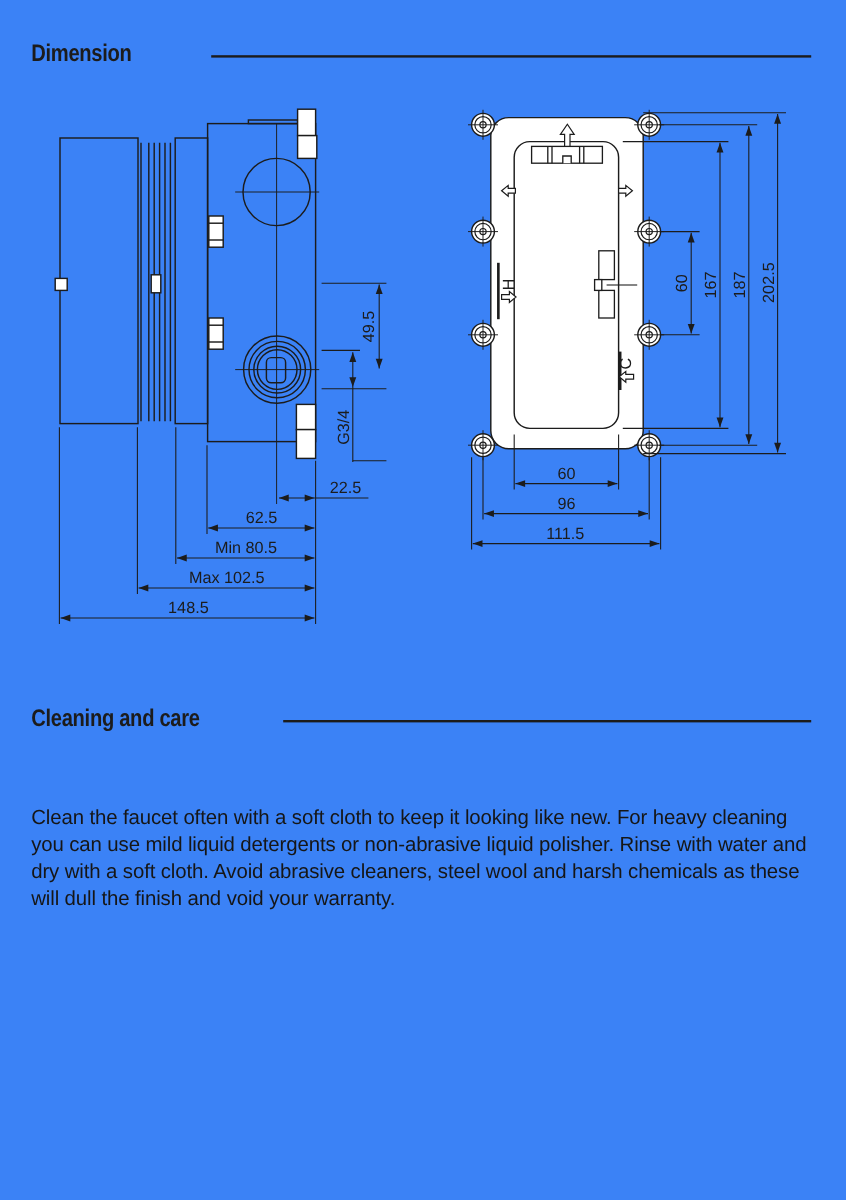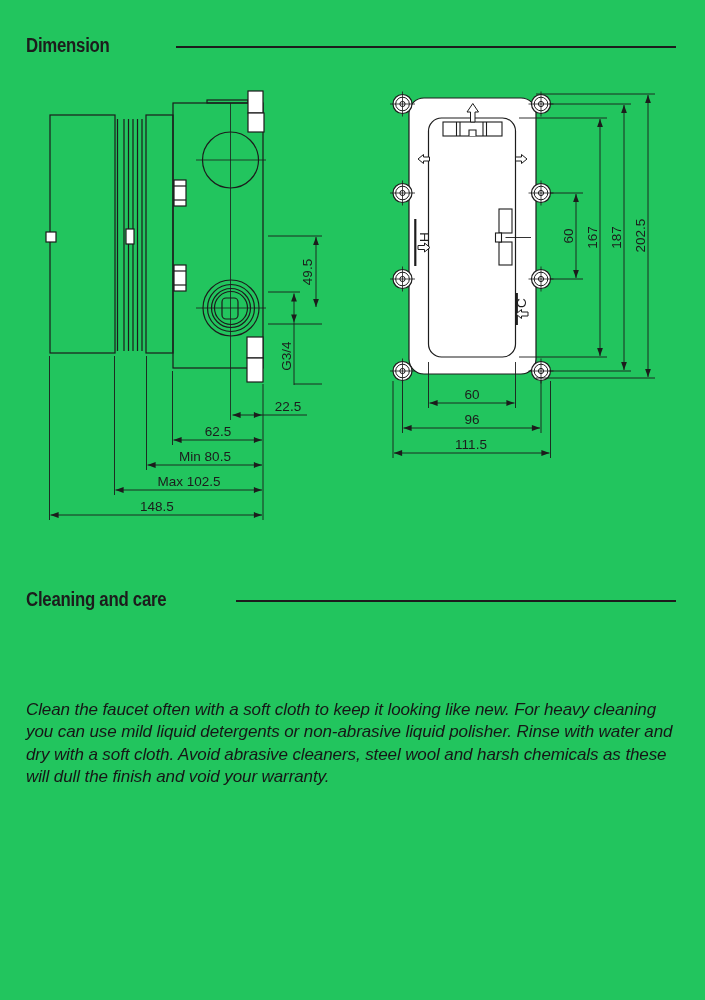--- a/index.html
+++ b/index.html
@@ -1,36 +1,36 @@
 <!DOCTYPE html>
 <html><head>
 <meta charset="utf-8">
 <style>
   html,body{margin:0;padding:0;background:#e8e8e8;}
   .page{
-    position:relative;width:705px;height:1000px;background:#22c55e;
+    position:relative;width:705px;height:1000px;background:#3b82f6;
     font-family:"Liberation Sans",sans-serif;color:#1c1c1c;overflow:hidden;
     margin:0 auto;
   }
   .sec-title{
     position:absolute;left:26px;margin:0;
     font-size:20px;font-weight:bold;letter-spacing:-0.3px;
     transform:scaleX(0.84);transform-origin:left center;white-space:nowrap;
   }
   #dim-title{top:34px;}
   #care-title{top:588px;}
   .sec-rule{position:absolute;height:2px;background:#1c1c1c;}
   #dim-rule{left:176px;top:46px;width:500px;}
   #care-rule{left:236px;top:600px;width:440px;}
   .body-par{
     position:absolute;left:26px;width:652px;margin:0;
     font-size:17px;line-height:22.3px;letter-spacing:-0.1px;color:#161616;
   }
   #par-1{top:634px;}
-  #par-2{top:699px;font-style:italic;}
+  #par-2{top:671px;}
   svg{position:absolute;left:0;top:0;}
   svg text{font-family:"Liberation Sans",sans-serif;font-size:13.5px;fill:#1c1c1c;stroke:none;}
 </style>
 </head>
 <body>
 
 <div class="page">
 
   <h1 class="sec-title" id="dim-title">Dimension</h1>
   <div class="sec-rule" id="dim-rule"></div>

